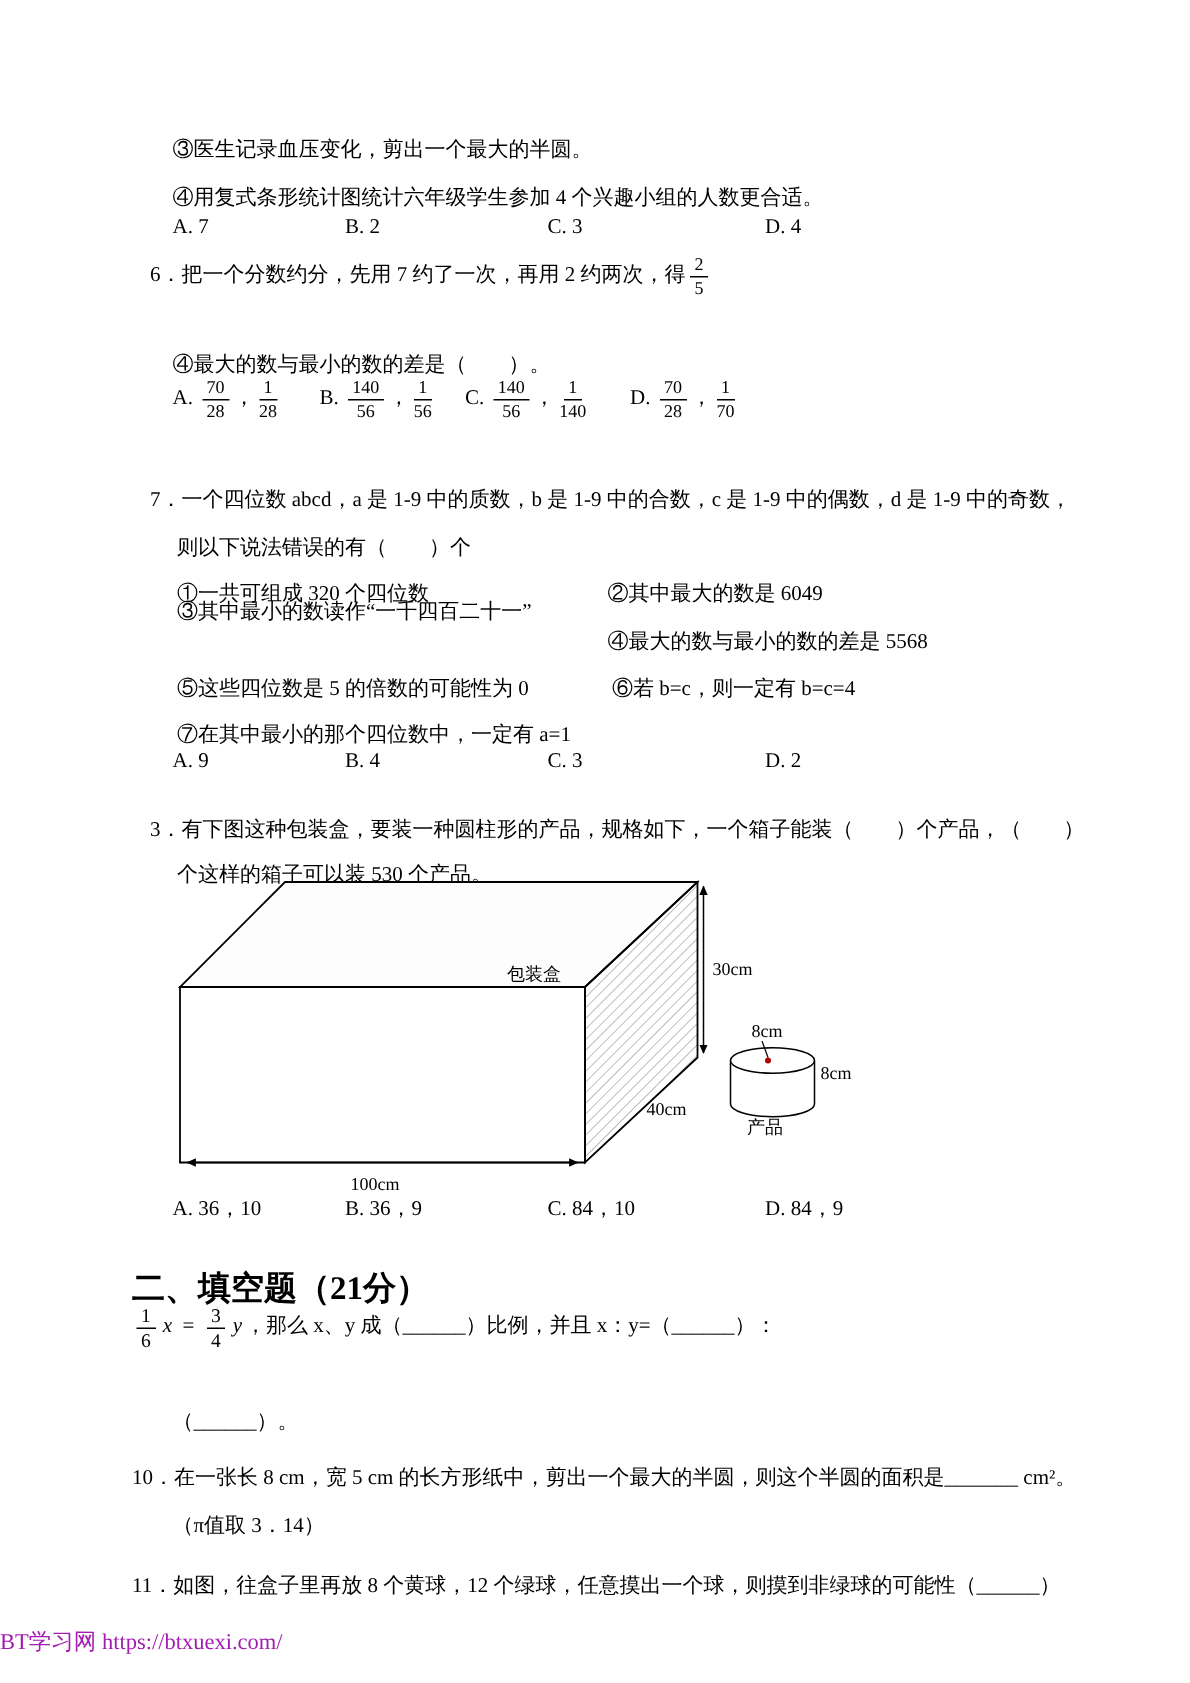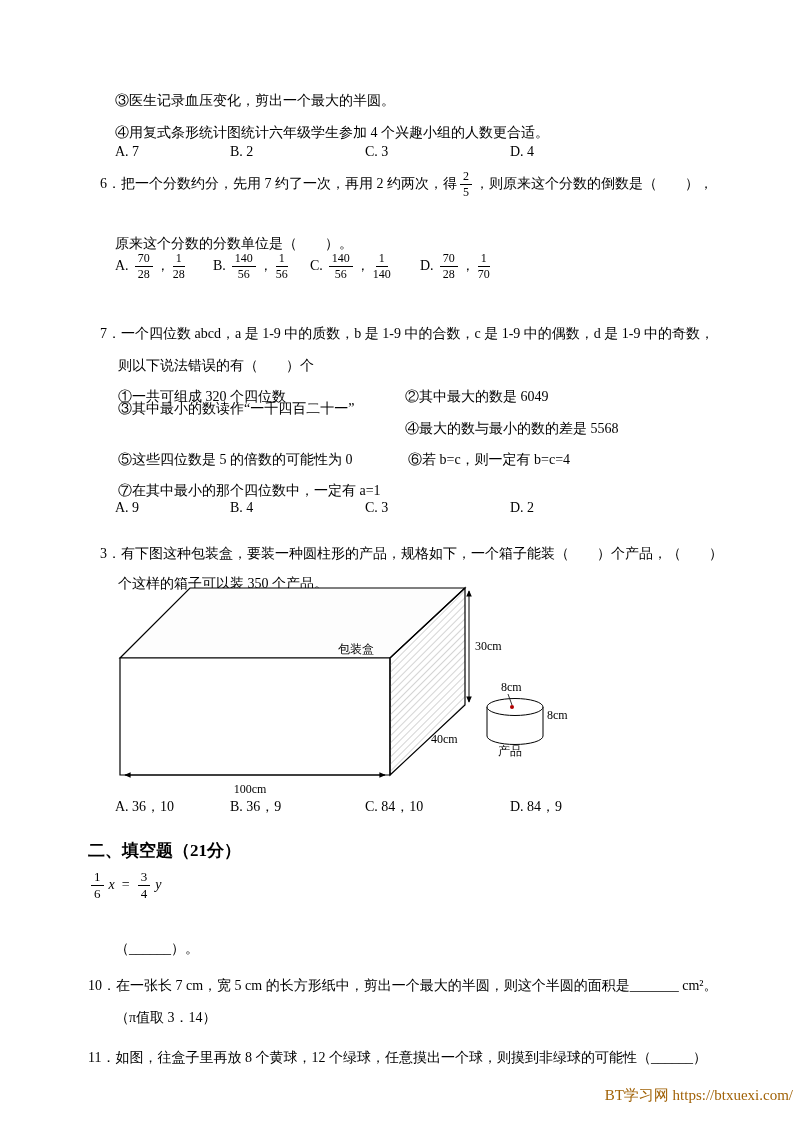--- a/index.html
+++ b/index.html
@@ -9,43 +9,42 @@
   }
   .abs{position:absolute;font-size:14px;line-height:1.35;white-space:nowrap;}
   .fx{display:flex;align-items:center;}
   .frac{display:inline-flex;flex-direction:column;align-items:center;line-height:1.1;font-size:12px;margin:0 3px;}
   .frac .fn{border-bottom:1px solid #000;padding:0 3px 1px;}
   .frac .fd{padding-top:1px;}
   .frac-lg{font-size:13px;}
   .opt-label{margin-right:3px;}
   .eq{margin:0 5px;}
   .it{font-style:italic;padding:0 2px;}
-  .sec{font-size:17px;font-weight:bold;}
-  .footer{left:0;top:1070px;width:100%;text-align:right;font-size:15px;color:#a16207;}
+  .sec{font-size:22px;font-weight:bold;}
+  .footer{left:0;top:1070px;width:100%;text-align:left;font-size:15px;color:#a21caf;}
   svg text{font-family:"Liberation Serif","DejaVu Serif",serif;font-size:12px;fill:#000;}
 </style>
 </head>
 <body>
 
 <p class="abs" style="left:115px;top:78px">③医生记录血压变化，剪出一个最大的半圆。</p>
 <p class="abs" style="left:115px;top:110px">④用复式条形统计图统计六年级学生参加 4 个兴趣小组的人数更合适。</p>
 <span class="abs" style="left:115px;top:143px">A. 7</span>
 <span class="abs" style="left:230px;top:143px">B. 2</span>
 <span class="abs" style="left:365px;top:143px">C. 3</span>
 <span class="abs" style="left:510px;top:143px">D. 4</span>
 
 <div class="abs fx" style="left:100px;top:170px">
   <span>6．把一个分数约分，先用 7 约了一次，再用 2 约两次，得</span>
   <span class="frac">
       <span class="fn">2</span>
       <span class="fd">5</span>
     </span>
-  <span>，则原来这个分数的倒数是（　　），</span>
 </div>
-<p class="abs" style="left:115px;top:221px">原来这个分数的分数单位是（　　）。</p>
+<p class="abs" style="left:115px;top:221px">④最大的数与最小的数的差是（　　）。</p>
 
 <div class="abs fx" style="left:115px;top:252px">
   <span class="opt-label">A.</span>
   <span class="frac">
       <span class="fn">70</span>
       <span class="fd">28</span>
     </span>
   <span>，</span>
   <span class="frac">
       <span class="fn">1</span>
@@ -97,21 +96,21 @@
 <p class="abs" style="left:405px;top:406px">④最大的数与最小的数的差是 5568</p>
 <p class="abs" style="left:118px;top:437px">⑤这些四位数是 5 的倍数的可能性为 0</p>
 <p class="abs" style="left:408px;top:437px">⑥若 b=c，则一定有 b=c=4</p>
 <p class="abs" style="left:118px;top:468px">⑦在其中最小的那个四位数中，一定有 a=1</p>
 <span class="abs" style="left:115px;top:499px">A. 9</span>
 <span class="abs" style="left:230px;top:499px">B. 4</span>
 <span class="abs" style="left:365px;top:499px">C. 3</span>
 <span class="abs" style="left:510px;top:499px">D. 2</span>
 
 <p class="abs" style="left:100px;top:531px">3．有下图这种包装盒，要装一种圆柱形的产品，规格如下，一个箱子能装（　　）个产品，（　　）</p>
-<p class="abs" style="left:118px;top:561px">个这样的箱子可以装 350 个产品。</p>
+<p class="abs" style="left:118px;top:561px">个这样的箱子可以装 530 个产品。</p>
 
 <svg class="abs" style="left:95px;top:578px" width="480" height="222" viewBox="0 0 480 222">
   <defs>
     <pattern id="hatch" width="5" height="5" patternUnits="userSpaceOnUse" patternTransform="rotate(45)">
       <line x1="0" y1="0" x2="0" y2="5" stroke="#aaaaaa" stroke-width="1"></line>
     </pattern>
     <marker id="arr" viewBox="0 0 10 10" refX="8" refY="5" markerWidth="7" markerHeight="7" orient="auto-start-reverse">
       <path d="M0,1 L9,5 L0,9 z" fill="#000"></path>
     </marker>
   </defs>
@@ -145,21 +144,22 @@
       <span class="fn">1</span>
       <span class="fd">6</span>
     </span>
   <span class="it">x</span>
   <span class="eq">=</span>
   <span class="frac frac-lg">
       <span class="fn">3</span>
       <span class="fd">4</span>
     </span>
   <span class="it">y</span>
+  <span>，那么 x、y 成（______）比例，并且 x：y=（______）：</span>
 </div>
 <p class="abs" style="left:115px;top:926px">（______）。</p>
 
-<p class="abs" style="left:88px;top:963px">10．在一张长 7 cm，宽 5 cm 的长方形纸中，剪出一个最大的半圆，则这个半圆的面积是_______ cm²。</p>
+<p class="abs" style="left:88px;top:963px">10．在一张长 8 cm，宽 5 cm 的长方形纸中，剪出一个最大的半圆，则这个半圆的面积是_______ cm²。</p>
 <p class="abs" style="left:115px;top:995px">（π值取 3．14）</p>
 
 <p class="abs" style="left:88px;top:1035px">11．如图，往盒子里再放 8 个黄球，12 个绿球，任意摸出一个球，则摸到非绿球的可能性（______）</p>
 
 <p class="abs footer">BT学习网 https://btxuexi.com/</p>
 
 </body></html>

